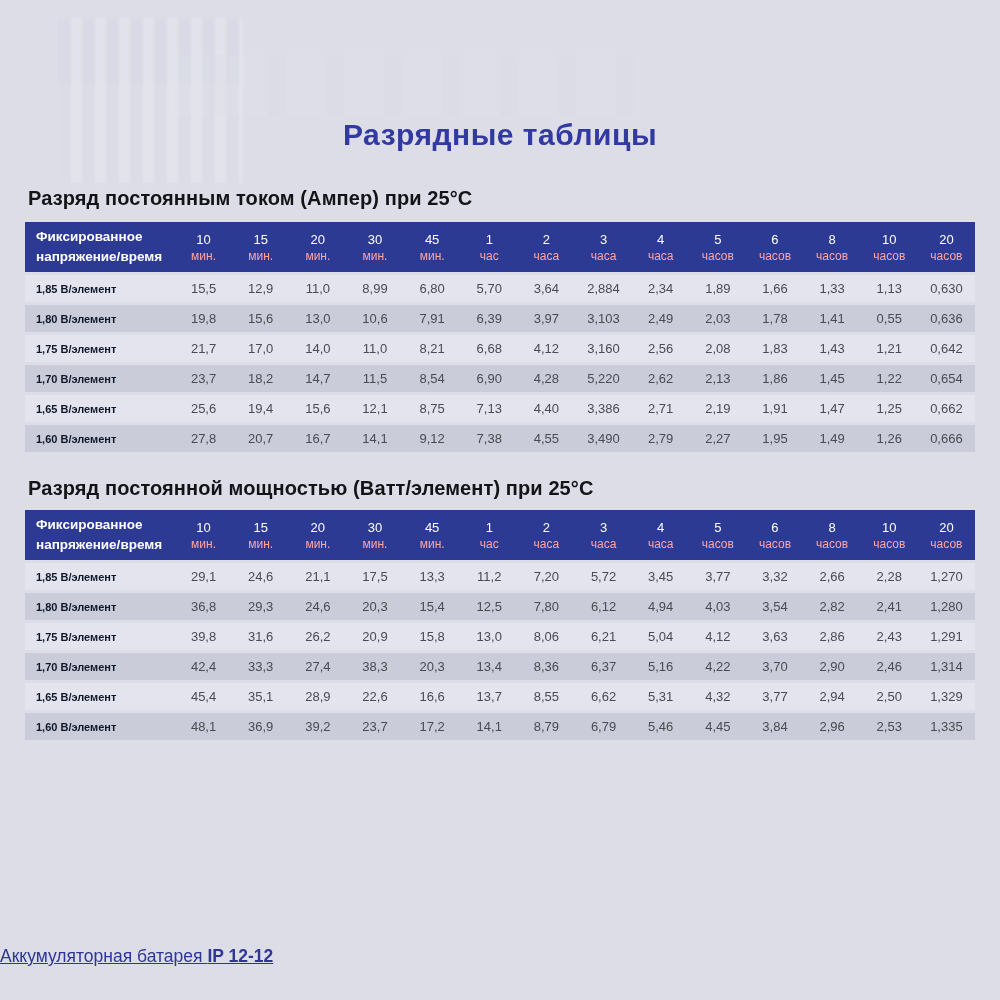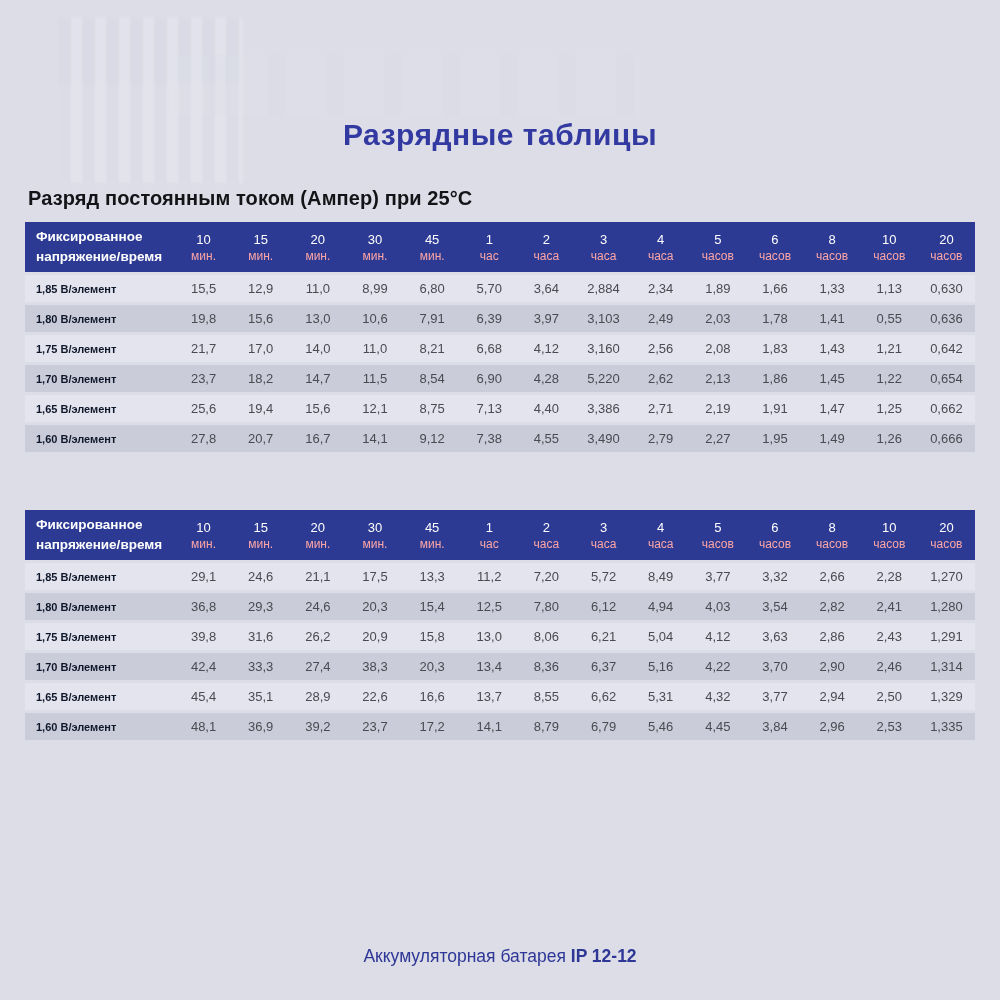--- a/index.html
+++ b/index.html
@@ -64,21 +64,21 @@
     font-size:13px; color:#4a4a52; text-align:center;
   }
   table.data-table tbody td.row-label {
     text-align:left; padding-left:11px;
     font-weight:700; font-size:11px; color:#0f172a;
   }
   table.data-table tbody tr:nth-child(odd) td { background:#e3e4ee; }
   table.data-table tbody tr:nth-child(even) td { background:#cbccd9; }
   .footer {
     position:absolute; left:0; top:946px; width:1000px;
-    text-align:center; font-size:17.5px; color:#2e3796;
+    text-align:left; font-size:17.5px; color:#2e3796;text-decoration:underline;
   }
   .footer .model { font-weight:700; }
 </style>
 </head>
 <body>
 
 <div class="page">
   <div class="watermark"></div>
   <div class="watermark2"></div>
 
@@ -263,20 +263,21 @@
           <td>2,79</td>
           <td>2,27</td>
           <td>1,95</td>
           <td>1,49</td>
           <td>1,26</td>
           <td>0,666</td>
         </tr>
       </tbody>
     </table>
 
+  <div class="section-heading" id="heading-2">Разряд постоянной мощностью (Ватт/элемент) при 25°C</div>
   <table class="data-table" id="table-2">
       <colgroup>
         <col style="width: 150px;">
         <col>
         <col>
         <col>
         <col>
         <col>
         <col>
         <col>
@@ -353,21 +354,21 @@
         <tr>
           <td class="row-label">1,85 В/элемент</td>
           <td>29,1</td>
           <td>24,6</td>
           <td>21,1</td>
           <td>17,5</td>
           <td>13,3</td>
           <td>11,2</td>
           <td>7,20</td>
           <td>5,72</td>
-          <td>8,49</td>
+          <td>3,45</td>
           <td>3,77</td>
           <td>3,32</td>
           <td>2,66</td>
           <td>2,28</td>
           <td>1,270</td>
         </tr>
         <tr>
           <td class="row-label">1,80 В/элемент</td>
           <td>36,8</td>
           <td>29,3</td>

